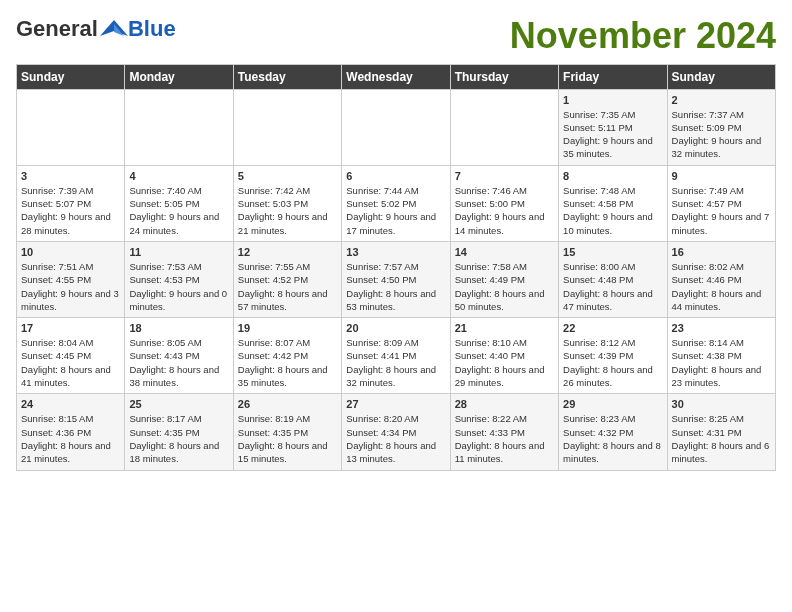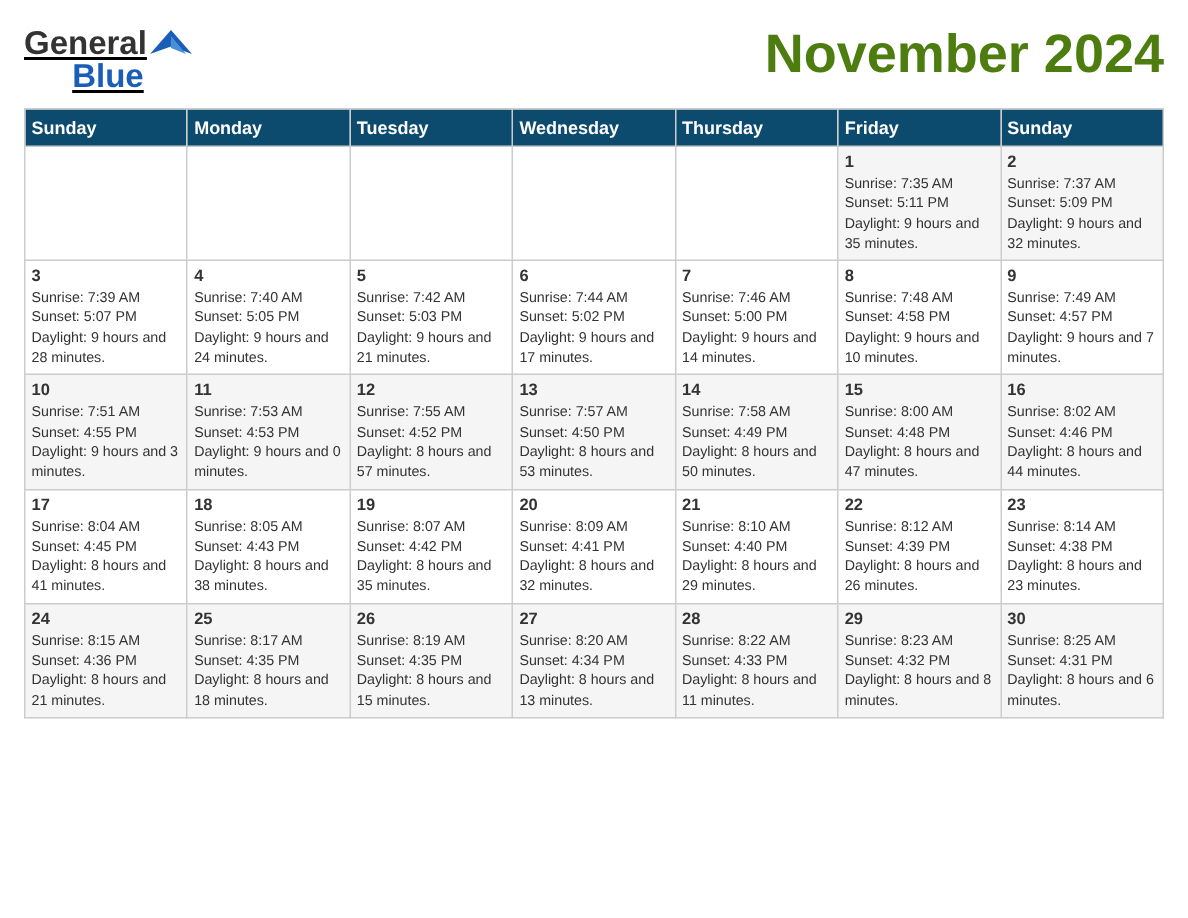--- a/index.html
+++ b/index.html
@@ -11,43 +11,41 @@
       padding: 16px;
     }
     .header {
       display: flex;
       justify-content: space-between;
       align-items: flex-start;
       margin-bottom: 8px;
     }
     .logo {
       display: flex;
-      flex-direction: column;
-      align-items: center;
-      text-decoration: underline;
+      align-items: flex-end;
     }
     .title-block {
       text-align: right;
     }
     .month-title {
       font-size: 36px;
       font-weight: bold;
       color: #4d7c0f;
       line-height: 1.1;
     }
     .location {
       font-size: 16px;
       color: #555;
     }
     table {
       width: 100%;
       border-collapse: collapse;
     }
     thead tr th {
-      background: #0c4a6e;
+      background: #404040;
       color: #fff;
       font-size: 12px;
       font-weight: bold;
       padding: 5px 4px;
       text-align: left;
       border: 1px solid #ccc;
     }
     tbody tr td {
       vertical-align: top;
       border: 1px solid #ccc;

